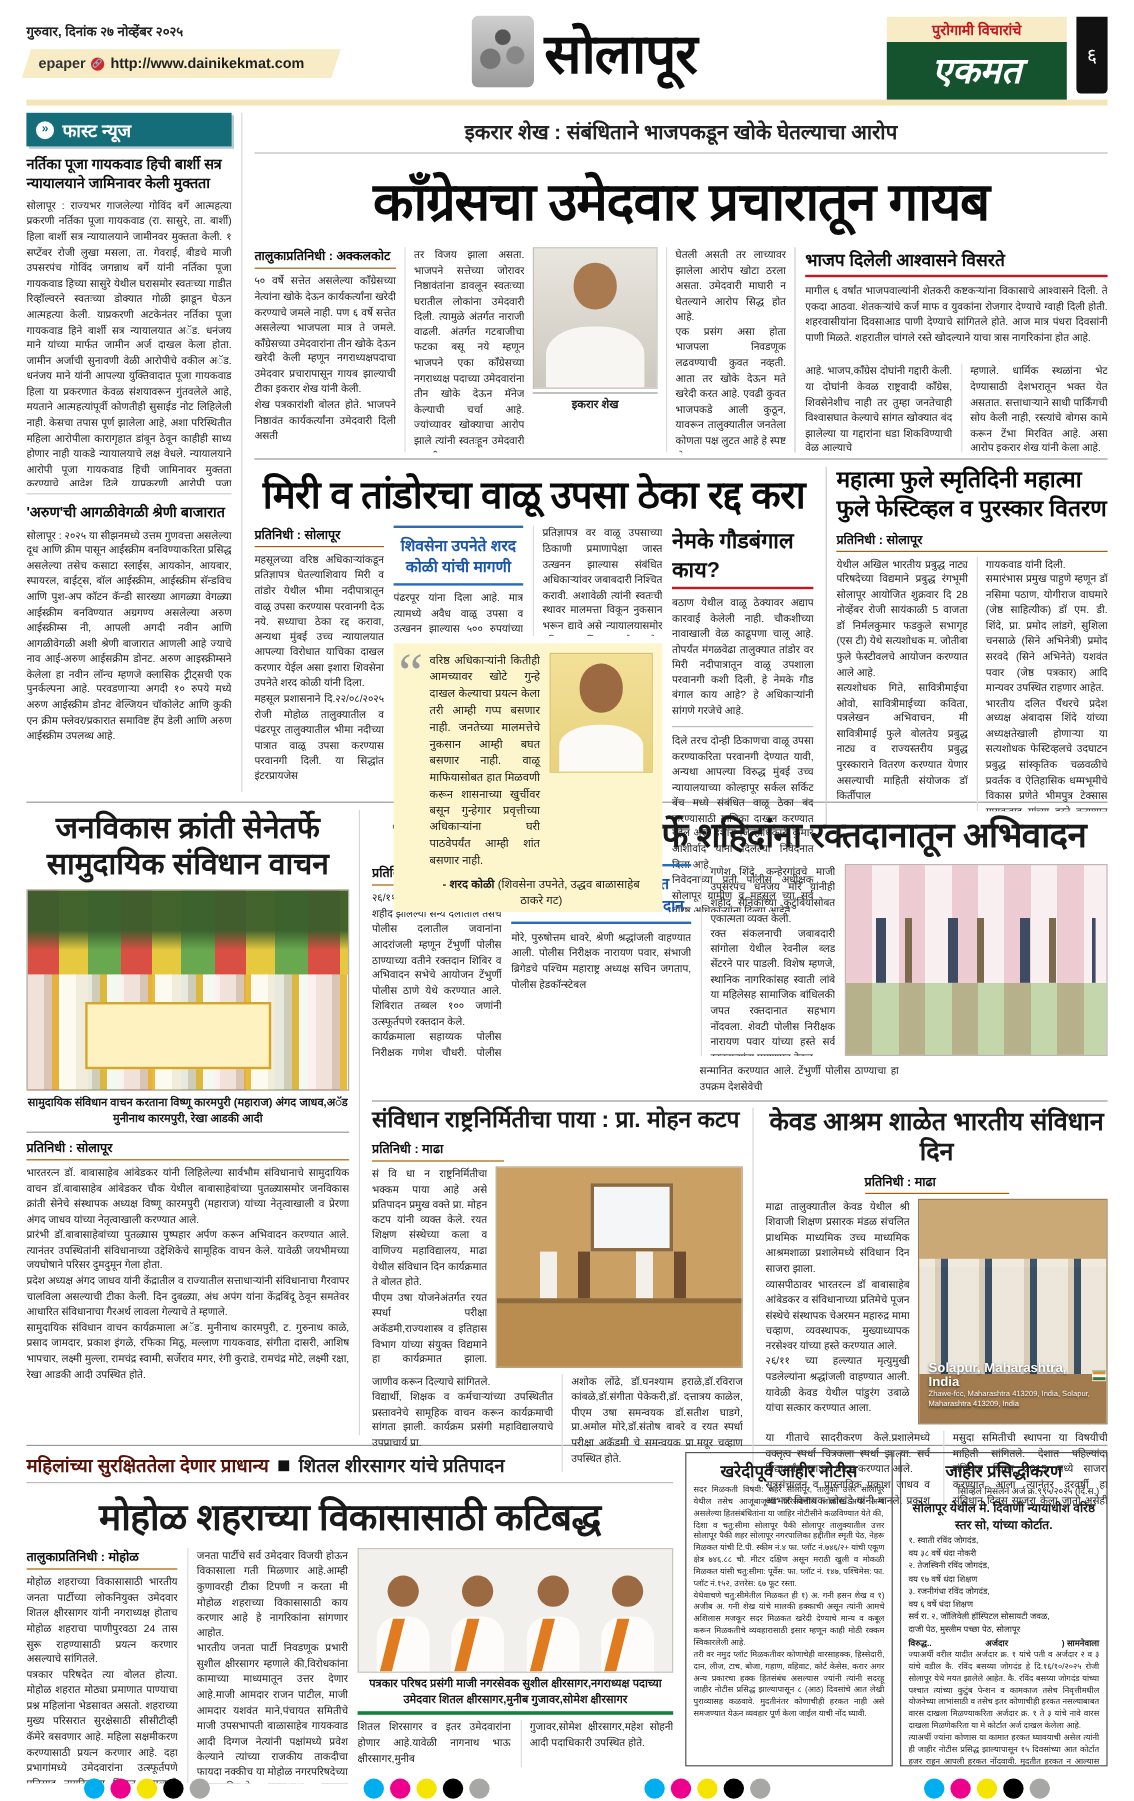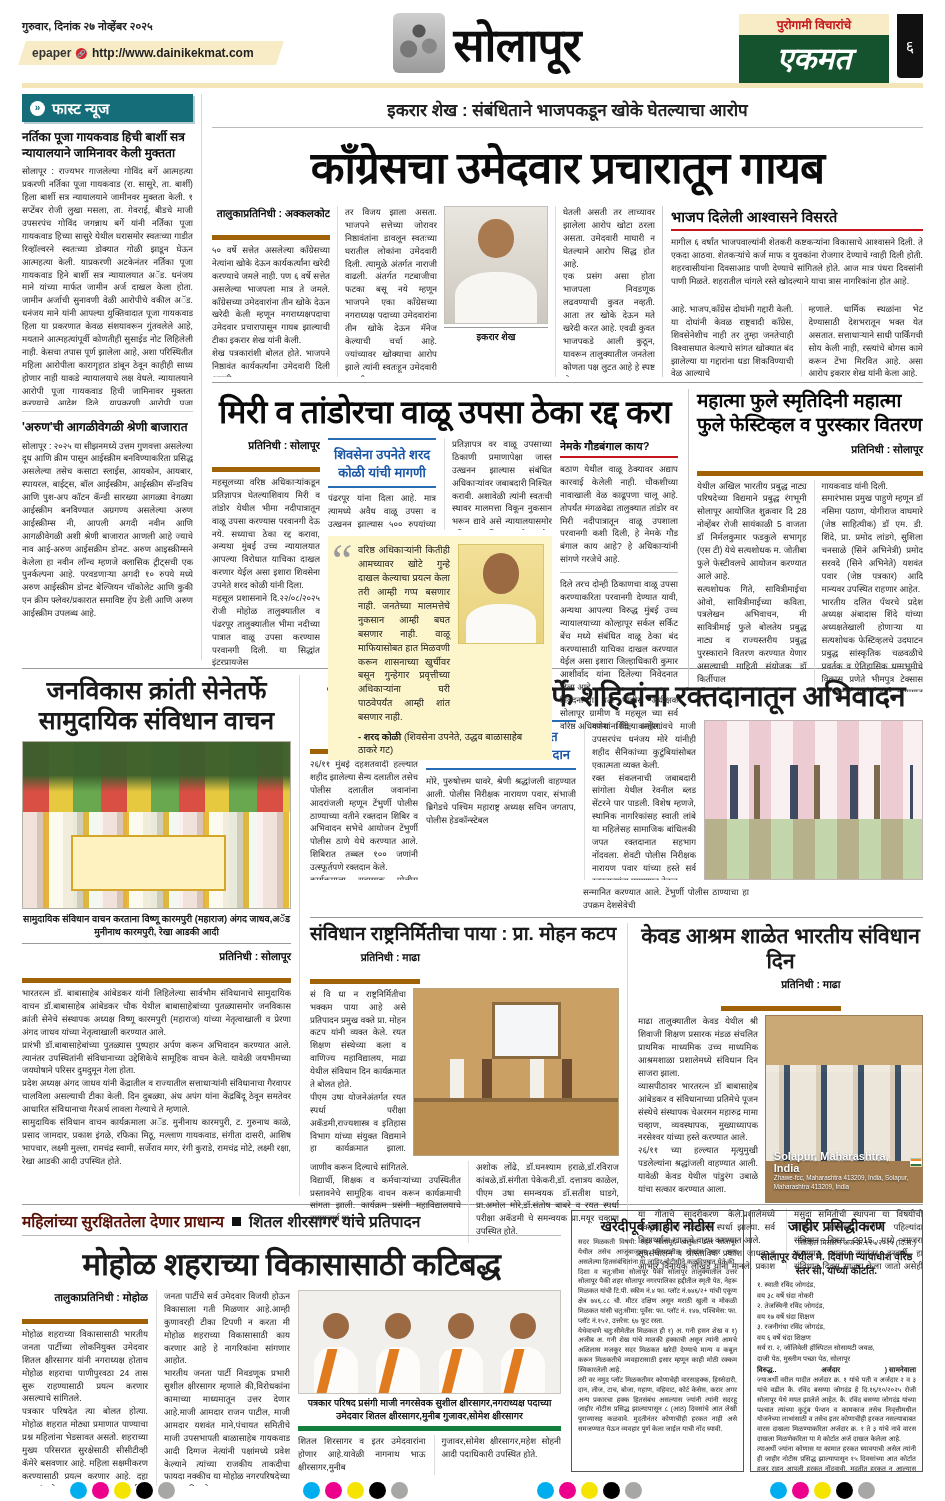--- a/index.html
+++ b/index.html
@@ -38,21 +38,21 @@
   .bodytxt { font-size:8.6px; line-height:1.5; text-align:justify; color:#222; white-space:pre-line; }
   .fn-body1 { height:240px; overflow:hidden; }
   .fn-body2 { height:205px; overflow:hidden; }
   .fn-sep { border-top:1px solid #cfcfcf; margin:6px 0; }
 
   .main-top { flex:1; min-width:0; }
   .kicker { text-align:center; font-size:17px; font-weight:800; color:#222; padding:4px 0 6px 0; border-bottom:1px solid #bbb; }
   .lead-headline { text-align:center; font-size:44px; font-weight:800; color:#0b0b0b; letter-spacing:-1px; padding:8px 0 10px 0; }
 
   .lead-row { display:grid; grid-template-columns:118px 100px 104px 100px 1fr; gap:7px; height:168px; }
-  .byline { font-size:10.5px; font-weight:bold; text-align:right; border-bottom:5px solid #a16207; padding-bottom:15px; margin-bottom:4px; color:#111; }
+  .byline { font-size:10.5px; font-weight:bold; text-align:left; border-bottom:1px solid #a16207; padding-bottom:3px; margin-bottom:4px; color:#111; }
   .col { overflow:hidden; height:100%; }
   .vsep { border-left:1px solid #ddd; padding-left:7px; }
 
   .portrait { position:relative; width:100%; height:118px; background:linear-gradient(180deg,#e9e6df,#cdc8bf); overflow:hidden; border:1px solid #c5c1b8; }
   .portrait .head { position:absolute; width:36%; height:34%; left:32%; top:10%; background:#a97a50; border-radius:48%; }
   .portrait .torso { position:absolute; width:80%; height:44%; left:10%; bottom:0; background:#f7f6f3; border-radius:45% 45% 0 0; }
   .photo-cap { font-size:9.5px; font-weight:bold; text-align:center; border-top:1px solid #999; margin-top:3px; padding-top:2px; }
 
   .subart { border-left:1px solid #ccc; padding-left:8px; }
   .red-head { font-size:14.5px; font-weight:800; color:#111; border-bottom:2px solid #c4161c; padding-bottom:3px; margin-bottom:5px; }
@@ -69,21 +69,21 @@
   .sand-mid { display:flex; flex-direction:column; }
   .sand-mid-top { display:grid; grid-template-columns:1fr 1fr; gap:8px; height:92px; }
   .bluebox { border-top:2px solid #2a6db5; border-bottom:2px solid #2a6db5; color:#1a57a8; font-weight:800; font-size:13px; text-align:center; padding:5px 2px; }
   .quotebox { margin-top:6px; background:#fdf6cd; padding:8px 8px 4px 30px; position:relative; flex:1; overflow:hidden; }
   .quote-mark { position:absolute; left:4px; top:2px; font-size:46px; color:#9a9a9a; font-family:"Liberation Serif", serif; line-height:1; }
   .quote-wrap { display:flex; gap:8px; }
   .quote-txt { font-size:9.3px; line-height:1.5; text-align:justify; }
   .q-portrait { flex:0 0 86px; height:100px; background:linear-gradient(180deg,#f3e098,#e8d27e); position:relative; border:1px solid #d8c46d; }
   .q-portrait .head { position:absolute; width:44%; height:42%; left:28%; top:8%; background:#9c6a42; border-radius:48%; }
   .q-portrait .torso { position:absolute; width:84%; height:40%; left:8%; bottom:0; background:#fbfaf7; border-radius:45% 45% 0 0; }
-  .quote-attrib { font-size:9.5px; font-weight:800; margin-top:5px; }
+  .quote-attrib { font-size:9.5px; font-weight:800; margin-top:5px;text-align:center; }
   .quote-attrib .role { font-weight:normal; }
   .g-col { overflow:hidden; }
   .g-body2 { margin-top:6px; border-top:1px solid #bbb; padding-top:5px; }
 
   .phule { flex:0 0 235px; border-left:1px solid #ccc; padding-left:8px; }
   .phule-headline { font-size:19px; font-weight:800; line-height:1.25; color:#0b0b0b; margin-bottom:5px; }
   .phule-cols { display:grid; grid-template-columns:1fr 1fr; gap:7px; height:212px; }
 
   
   .band34 { display:flex; gap:10px; border-top:1px solid #999; margin-top:8px; padding-top:6px; height:528px; }
@@ -146,21 +146,21 @@
   .strip .sq { width:9px; height:9px; background:#111; display:inline-block; }
   .strip .part2 { color:#222; }
   .mo-headline { text-align:center; font-size:31px; font-weight:800; letter-spacing:-0.5px; padding:6px 0; }
   .mo-grid { display:grid; grid-template-columns:126px 134px 1fr; gap:8px; height:196px; }
   .mo-photo-zone { display:flex; flex-direction:column; }
   .ph-press { position:relative; height:104px; background:#f2f0ec; border:1px solid #c9c5bd; overflow:hidden; display:flex; justify-content:space-around; align-items:flex-end; padding:0 6px; }
   .presson { position:relative; width:44px; height:78%; }
   .presson .head { position:absolute; width:26px; height:26px; left:9px; top:0; background:#9c6a42; border-radius:50%; }
   .presson .torso { position:absolute; width:44px; height:46px; left:0; bottom:0; background:#fdfcfa; border-radius:40% 40% 0 0; }
   .presson .sash { position:absolute; width:10px; height:44px; left:8px; bottom:0; background:#e07b1f; transform:skewX(-14deg); }
-  .mo-cap { font-size:9.3px; font-weight:bold; text-align:center; line-height:1.35; border-bottom:5px solid #15803d; padding:3px 0 4px 0; }
+  .mo-cap { font-size:9.3px; font-weight:bold; text-align:center; line-height:1.35; border-bottom:3px solid #15803d; padding:3px 0 4px 0; }
   .mo-under { display:grid; grid-template-columns:1fr 1fr; gap:8px; margin-top:4px; height:40px; overflow:hidden; }
 
   .notices { flex:0 0 352px; display:flex; gap:6px; }
   .notice { flex:1; border:1px solid #555; padding:5px 6px; overflow:hidden; }
   .notice-title { font-size:14px; font-weight:800; text-align:center; margin-bottom:2px; }
   .notice-case { font-size:7.5px; text-align:right; }
   .notice-court { font-size:10px; font-weight:800; text-align:center; margin:2px 0 3px 0; }
   .tinytxt { font-size:6.8px; line-height:1.45; text-align:justify; white-space:pre-line; color:#222; }
   .n2-parties { font-size:7px; line-height:1.5; white-space:pre-line; }
   .n2-roles { display:flex; justify-content:space-between; font-size:7px; font-weight:bold; margin:1px 0; }
@@ -271,21 +271,21 @@
                     <div class="torso"></div>
                   </div>
                 </div>
                 <div class="quote-attrib">
                   <span>- शरद कोळी</span>
                   <span class="role">(शिवसेना उपनेते, उद्धव बाळासाहेब ठाकरे गट)</span>
                 </div>
               </div>
             </div>
             <div class="g-col">
-              <div class="red-head" style="font-size:11px;">नेमके गौडबंगाल काय?</div>
+              <div class="red-head" style="font-size:18px;">नेमके गौडबंगाल काय?</div>
               <div class="bodytxt">बठाण येथील वाळू ठेक्यावर अद्याप कारवाई केलेली नाही. चौकशीच्या नावाखाली वेळ काढूपणा चालू आहे. तोपर्यंत मंगळवेढा तालुक्यात तांडोर वर मिरी नदीपात्रातून वाळू उपशाला परवानगी कशी दिली, हे नेमके गौड बंगाल काय आहे? हे अधिकाऱ्यांनी सांगणे गरजेचे आहे.</div>
               <div class="bodytxt g-body2">दिले तरच दोन्ही ठिकाणचा वाळू उपसा करण्याकरिता परवानगी देण्यात यावी, अन्यथा आपल्या विरुद्ध मुंबई उच्च न्यायालयाच्या कोल्हापूर सर्कल सर्किट बेंच मध्ये संबंधित वाळू ठेका बंद करण्यासाठी याचिका दाखल करण्यात येईल असा इशारा जिल्हाधिकारी कुमार आशीर्वाद यांना दिलेल्या निवेदनात दिला आहे.
 निवेदनाच्या प्रती पोलीस अधीक्षक सोलापूर ग्रामीण व महसूल च्या सर्व वरिष्ठ अधिकाऱ्यांना दिल्या आहेत.</div>
             </div>
           </div>
         </div>
 
         <div class="phule">
           <h3 class="phule-headline">महात्मा फुले स्मृतिदिनी महात्मा फुले फेस्टिव्हल व पुरस्कार वितरण</h3>
           <div class="byline">प्रतिनिधी : सोलापूर</div>

